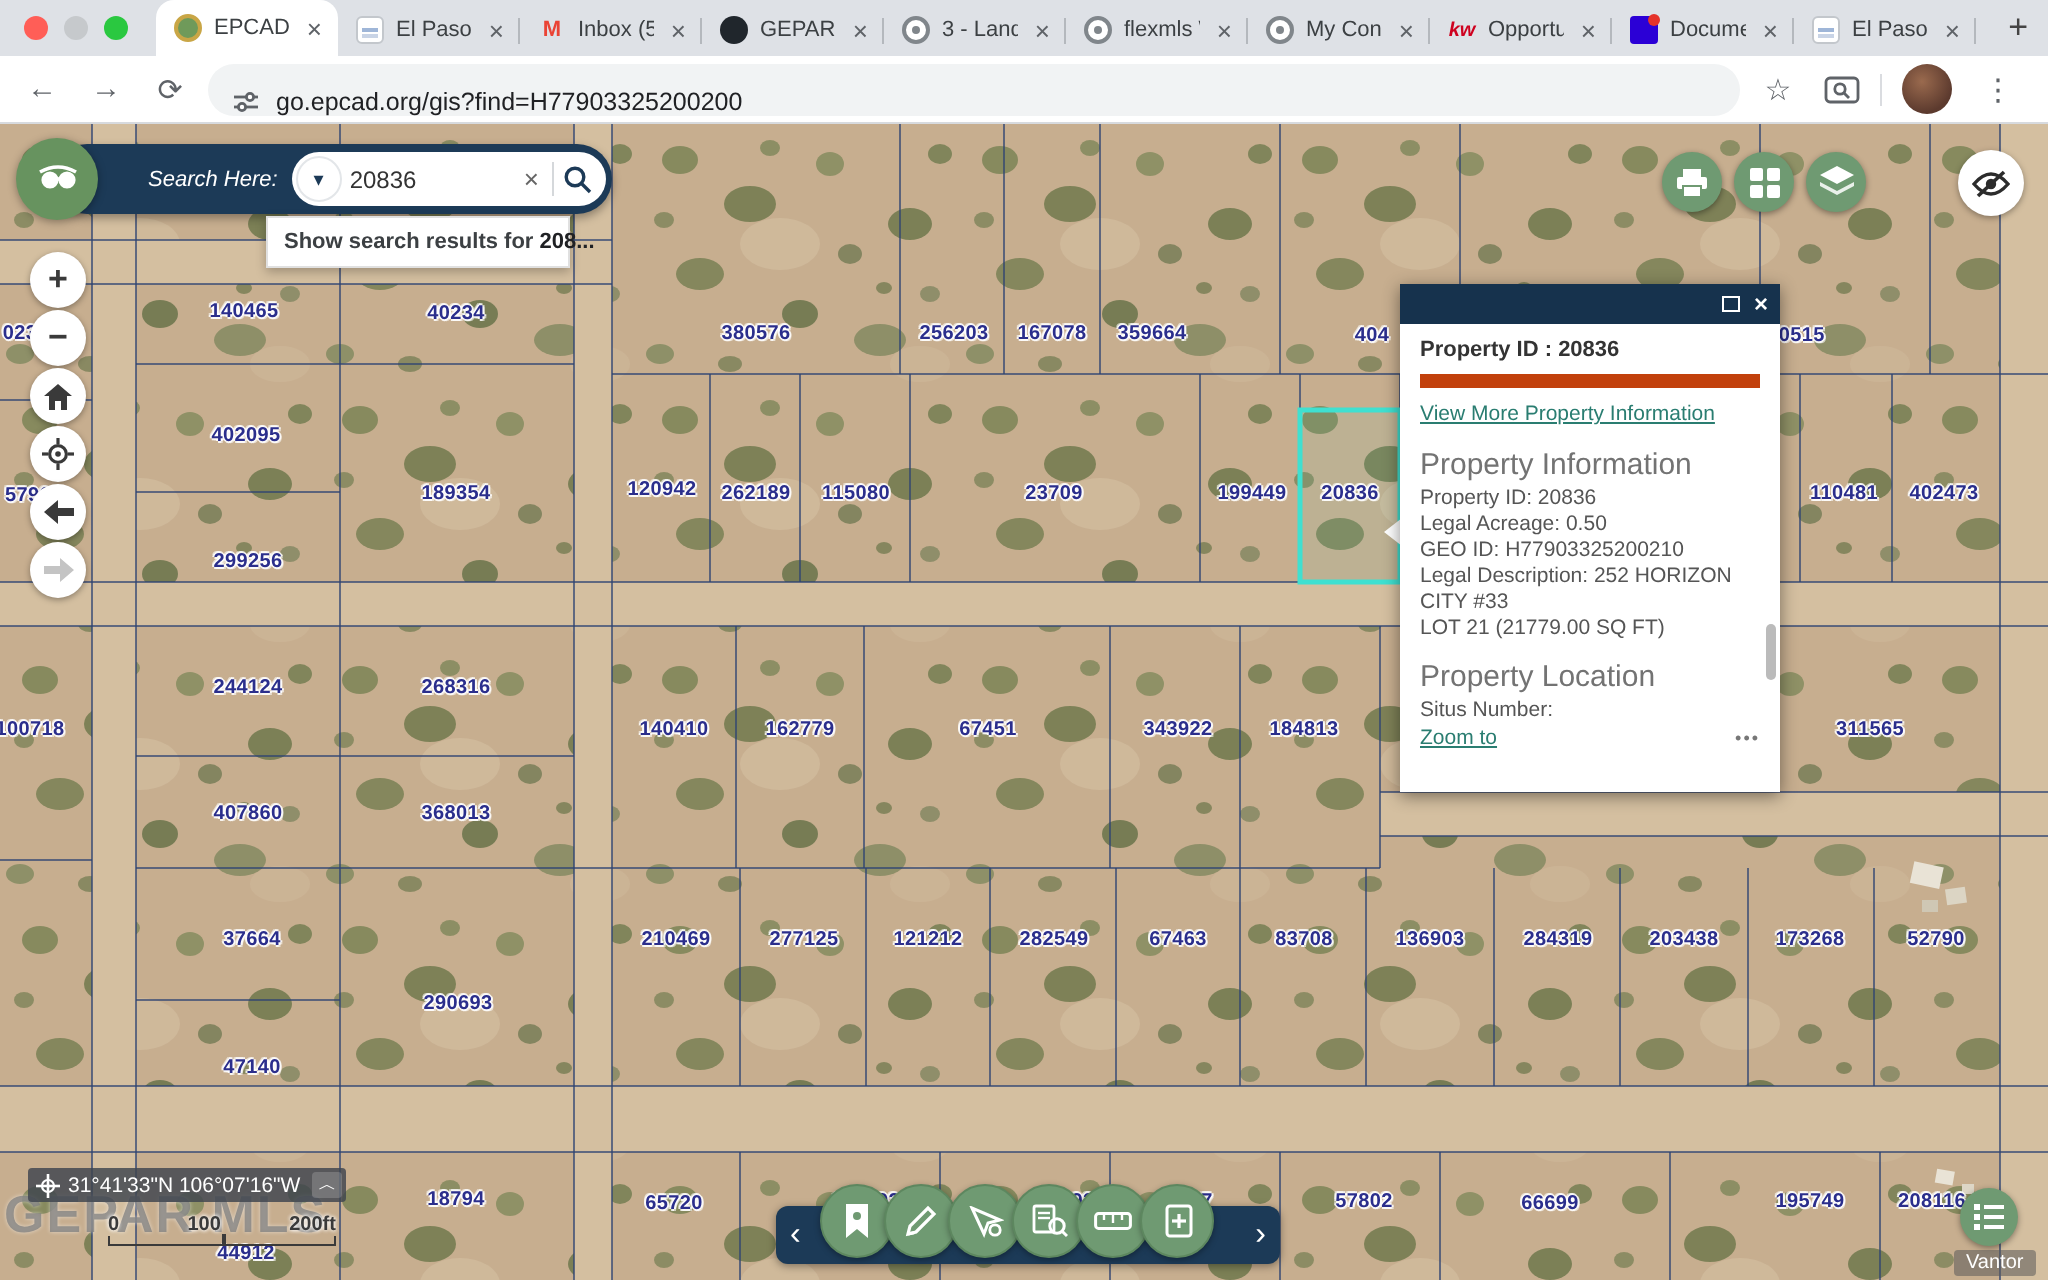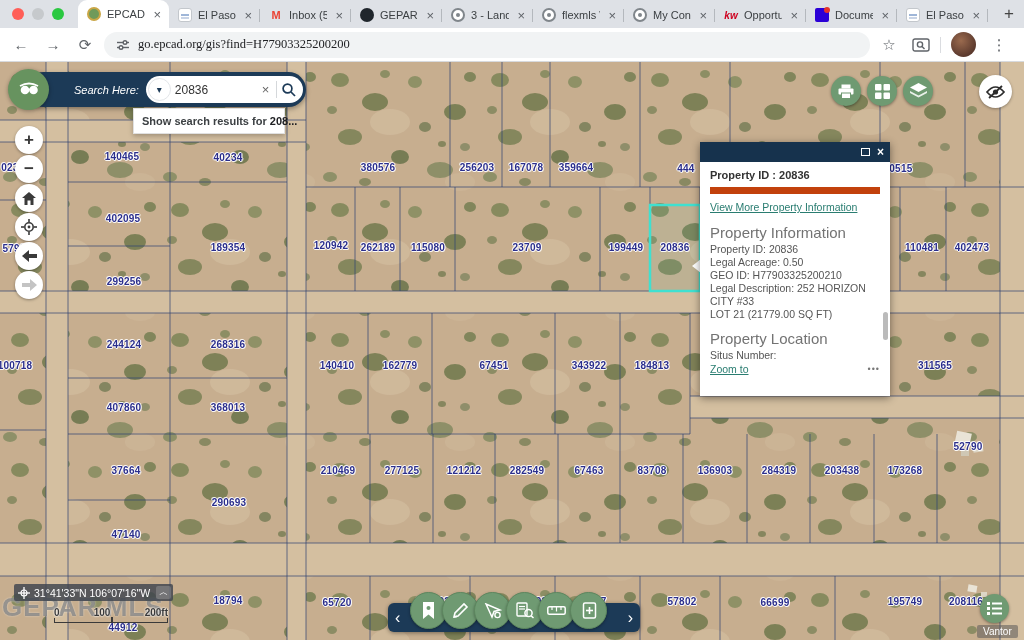--- a/index.html
+++ b/index.html
@@ -24,21 +24,21 @@
   .fav-gepar { border-radius:50%; background:#20262c; }
   .fav-target{ border-radius:50%; border:2px solid #80868b; background:#fff; }
   .fav-target::after{ content:""; width:4px; height:4px; border-radius:50%; background:#80868b; }
   .fav-kw { color:#ce011f; font-size:10px; font-style:italic; }
   .fav-doc { background:#2b00d6; border-radius:2px; position:relative; }
   .fav-doc::after{ content:""; position:absolute; right:-1px; top:-1px; width:6px; height:6px; border-radius:50%; background:#e5332a; }
   .newtab { font-size:17px; color:#444; padding:0 10px 4px 8px; }
 
   .urlrow { height:34px; background:#fff; display:flex; align-items:center; border-bottom:1px solid #d7dade; padding:0 8px; gap:6px; }
   .navic { width:26px; height:26px; display:flex; align-items:center; justify-content:center; color:#5f6368; font-size:15px; border-radius:50%; }
-  .omnibox { flex:1; height:26px; background:#f1f3f4; border-radius:14px; display:flex; align-items:center; padding:0 12px; gap:8px;font-family:Liberation Serif, serif; }
+  .omnibox { flex:1; height:26px; background:#f1f3f4; border-radius:14px; display:flex; align-items:flex-end; padding:0 12px; gap:8px; }
   .url-text { font-size:12.5px; color:#202124; }
   .chromeright { display:flex; align-items:center; gap:10px; padding-right:4px; }
   .vsep { width:1px; height:16px; background:#dadce0; }
   .avatar { width:25px; height:25px; border-radius:50%; background:radial-gradient(circle at 40% 35%, #9a6a4e, #5c3a2e 70%); }
 
   
   .map { position:relative; width:1024px; height:578px; overflow:hidden; background:#c7ae8f; }
   .map svg.terrain { position:absolute; left:0; top:0; z-index:0; }
   .parcel-layer { position:absolute; inset:0; z-index:2; }
   .parcel { position:absolute; transform:translate(-50%,-50%); font-size:10px; font-weight:bold; color:#2b2e8c; letter-spacing:.2px; white-space:nowrap;
@@ -318,21 +318,21 @@
       <div class="parcel" style="left: 228px; top: 345px;">368013</div>
       <div class="parcel" style="left: 126px; top: 408px;">37664</div>
       <div class="parcel" style="left: 229px; top: 440px;">290693</div>
       <div class="parcel" style="left: 126px; top: 472px;">47140</div>
       <div class="parcel" style="left: 228px; top: 538px;">18794</div>
       <div class="parcel" style="left: 123px; top: 565px;">44912</div>
       <div class="parcel" style="left: 378px; top: 105px;">380576</div>
       <div class="parcel" style="left: 477px; top: 105px;">256203</div>
       <div class="parcel" style="left: 526px; top: 105px;">167078</div>
       <div class="parcel" style="left: 576px; top: 105px;">359664</div>
-      <div class="parcel" style="left: 686px; top: 106px;">444</div>
+      <div class="parcel" style="left: 686px; top: 106px;">404</div>
       <div class="parcel" style="left: 898px; top: 106px;">40515</div>
       <div class="parcel" style="left: 331px; top: 183px;">120942</div>
       <div class="parcel" style="left: 378px; top: 185px;">262189</div>
       <div class="parcel" style="left: 428px; top: 185px;">115080</div>
       <div class="parcel" style="left: 527px; top: 185px;">23709</div>
       <div class="parcel" style="left: 626px; top: 185px;">199449</div>
       <div class="parcel" style="left: 675px; top: 185px;">20836</div>
       <div class="parcel" style="left: 922px; top: 185px;">110481</div>
       <div class="parcel" style="left: 972px; top: 185px;">402473</div>
       <div class="parcel" style="left: 337px; top: 303px;">140410</div>
@@ -344,21 +344,21 @@
       <div class="parcel" style="left: 338px; top: 408px;">210469</div>
       <div class="parcel" style="left: 402px; top: 408px;">277125</div>
       <div class="parcel" style="left: 464px; top: 408px;">121212</div>
       <div class="parcel" style="left: 527px; top: 408px;">282549</div>
       <div class="parcel" style="left: 589px; top: 408px;">67463</div>
       <div class="parcel" style="left: 652px; top: 408px;">83708</div>
       <div class="parcel" style="left: 715px; top: 408px;">136903</div>
       <div class="parcel" style="left: 779px; top: 408px;">284319</div>
       <div class="parcel" style="left: 842px; top: 408px;">203438</div>
       <div class="parcel" style="left: 905px; top: 408px;">173268</div>
-      <div class="parcel" style="left: 968px; top: 384px;">52790</div>
+      <div class="parcel" style="left: 968px; top: 408px;">52790</div>
       <div class="parcel" style="left: 337px; top: 540px;">65720</div>
       <div class="parcel" style="left: 433px; top: 539px;">110092</div>
       <div class="parcel" style="left: 530px; top: 539px;">144192</div>
       <div class="parcel" style="left: 592px; top: 539px;">44437</div>
       <div class="parcel" style="left: 682px; top: 539px;">57802</div>
       <div class="parcel" style="left: 775px; top: 540px;">66699</div>
       <div class="parcel" style="left: 905px; top: 539px;">195749</div>
       <div class="parcel" style="left: 966px; top: 539px;">208116</div>
     </div>
 

